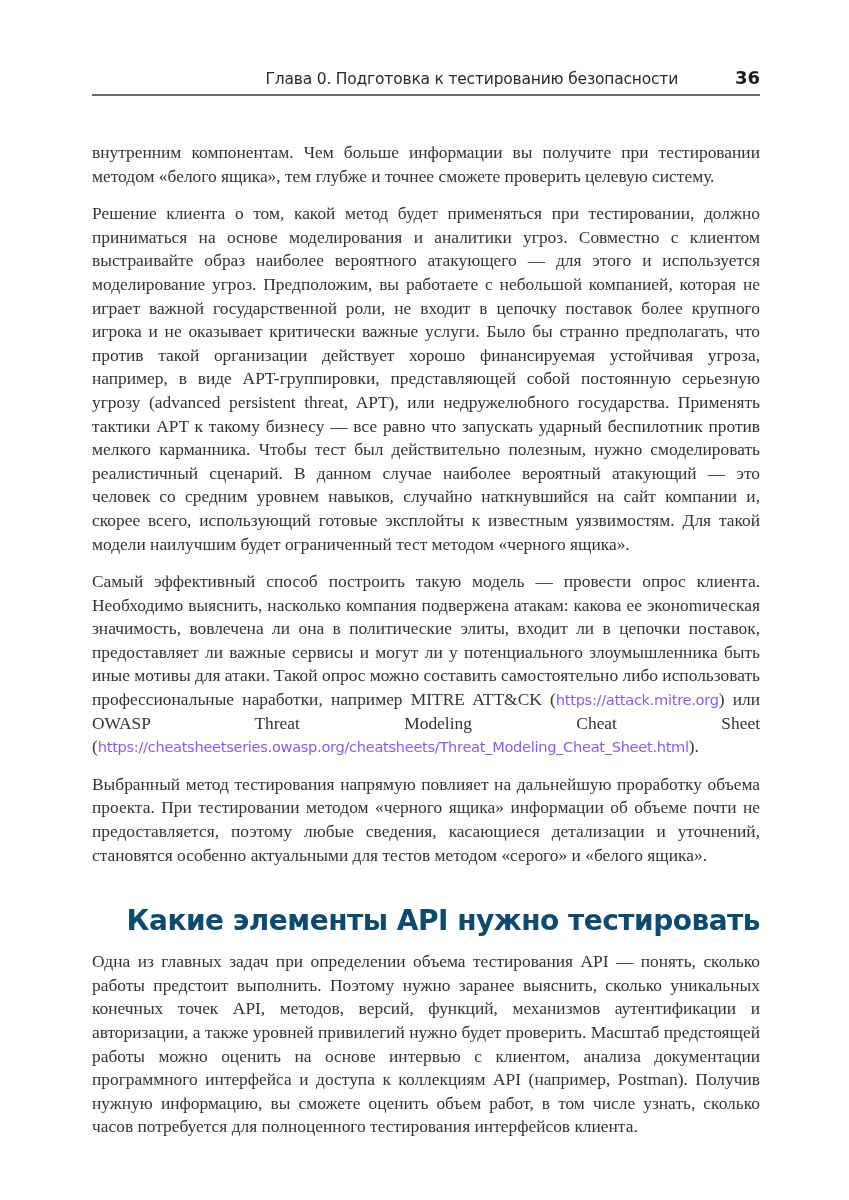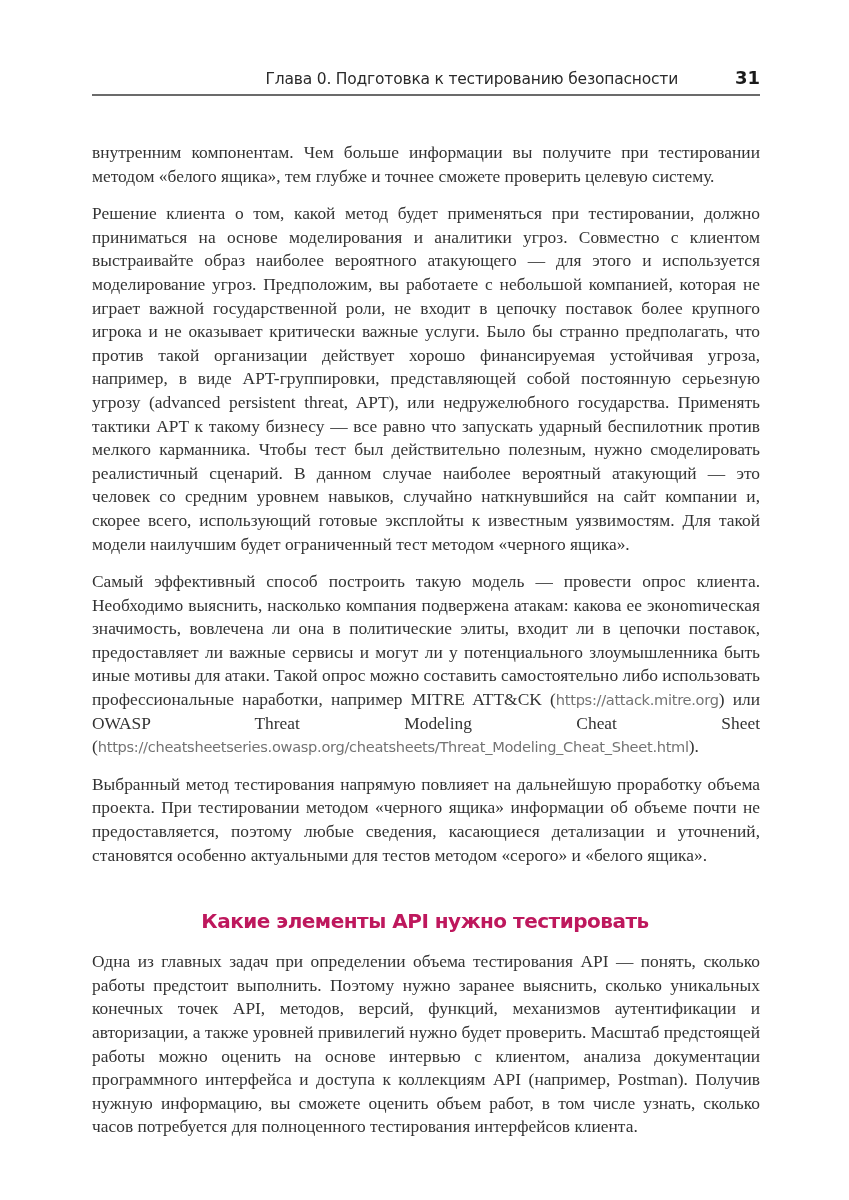--- a/index.html
+++ b/index.html
@@ -18,35 +18,35 @@
     position: absolute; right: 0; top: 1px;
     font-family: "DejaVu Sans", sans-serif; font-weight: bold; font-size: 18px; color: #1a1a1a;
   }
   .content {
     position: absolute; left: 92px; top: 128px; width: 668px;
     font-family: "Liberation Serif", serif; font-size: 17.4px; line-height: 23.6px;
     color: #333333; text-align: justify; hyphens: manual;
   }
   .content p { margin: 13px 0 14px 0; }
   .content p.tight { margin-bottom: 0; }
-  .mono-link { font-family: "DejaVu Sans", sans-serif; font-size: 14.6px; color: #737373; letter-spacing: -0.3px; }
+  .mono-link { font-family: "DejaVu Sans", sans-serif; font-size: 14.6px; color: #8b5cf6; letter-spacing: -0.3px; }
   .section-heading {
-    font-family: "DejaVu Sans", sans-serif; font-weight: bold; font-size: 20px;
-    color: #be185d; margin: 38px 0 12px -2px; letter-spacing: -0.5px; text-align: center;
+    font-family: "DejaVu Sans", sans-serif; font-weight: bold; font-size: 28px;
+    color: #0c4a6e; margin: 38px 0 12px -2px; letter-spacing: -0.5px; text-align: right;
     line-height: 32px;
   }
 </style>
 </head>
 <body>
 
 <div class="page">
 
   <div class="running-head">
     <span class="running-title">Глава 0. Подготовка к тестированию безопасности</span>
-    <span class="page-number">31</span>
+    <span class="page-number">36</span>
   </div>
 
   <div class="content">
     <p>внутренним компонентам. Чем больше информации вы получите при тестировании методом «белого ящика», тем глубже и точнее сможете проверить целевую систему.</p>
 
     <p>Решение клиента о том, какой метод будет применяться при тестировании, должно приниматься на основе моделирования и аналитики угроз. Совместно с клиентом выстраивайте образ наиболее вероятного атакующего — для этого и используется моделирование угроз. Предположим, вы работаете с небольшой компанией, которая не играет важной государственной роли, не входит в цепочку поставок более крупного игрока и не оказывает критически важные услуги. Было бы странно предполагать, что против такой организации действует хорошо финансируемая устойчивая угроза, например, в виде APT-группировки, представляющей собой постоянную серьезную угрозу (advanced persistent threat, APT), или недружелюбного государства. Применять тактики APT к такому бизнесу — все равно что запускать ударный беспилотник против мелкого карманника. Чтобы тест был действительно полезным, нужно смоделировать реалистичный сценарий. В данном случае наиболее вероятный атакующий — это человек со средним уровнем навыков, случайно наткнувшийся на сайт компании и, скорее всего, использующий готовые эксплойты к известным уязвимостям. Для такой модели наилучшим будет ограниченный тест методом «черного ящика».</p>
 
     <p><span>Самый эффективный способ построить такую модель — провести опрос клиента. Необходимо выяснить, насколько компания подвержена атакам: какова ее эконо­mическая значимость, вовлечена ли она в политические элиты, входит ли в цепочки поставок, предоставляет ли важные сервисы и могут ли у потенциального зло­умышленника быть иные мотивы для атаки. Такой опрос можно составить само­стоятельно либо использовать профессиональные наработки, например MITRE ATT&amp;CK (</span><span class="mono-link">https://attack.mitre.org</span><span>) или OWASP Threat Modeling Cheat Sheet (</span><span class="mono-link">https://cheatsheetseries.owasp.org/cheatsheets/Threat_Modeling_Cheat_Sheet.html</span><span>).</span></p>
 
     <p class="tight">Выбранный метод тестирования напрямую повлияет на дальнейшую проработку объема проекта. При тестировании методом «черного ящика» информации об объ­еме почти не предоставляется, поэтому любые сведения, касающиеся детализации и уточнений, становятся особенно актуальными для тестов методом «серого» и «белого ящика».</p>

